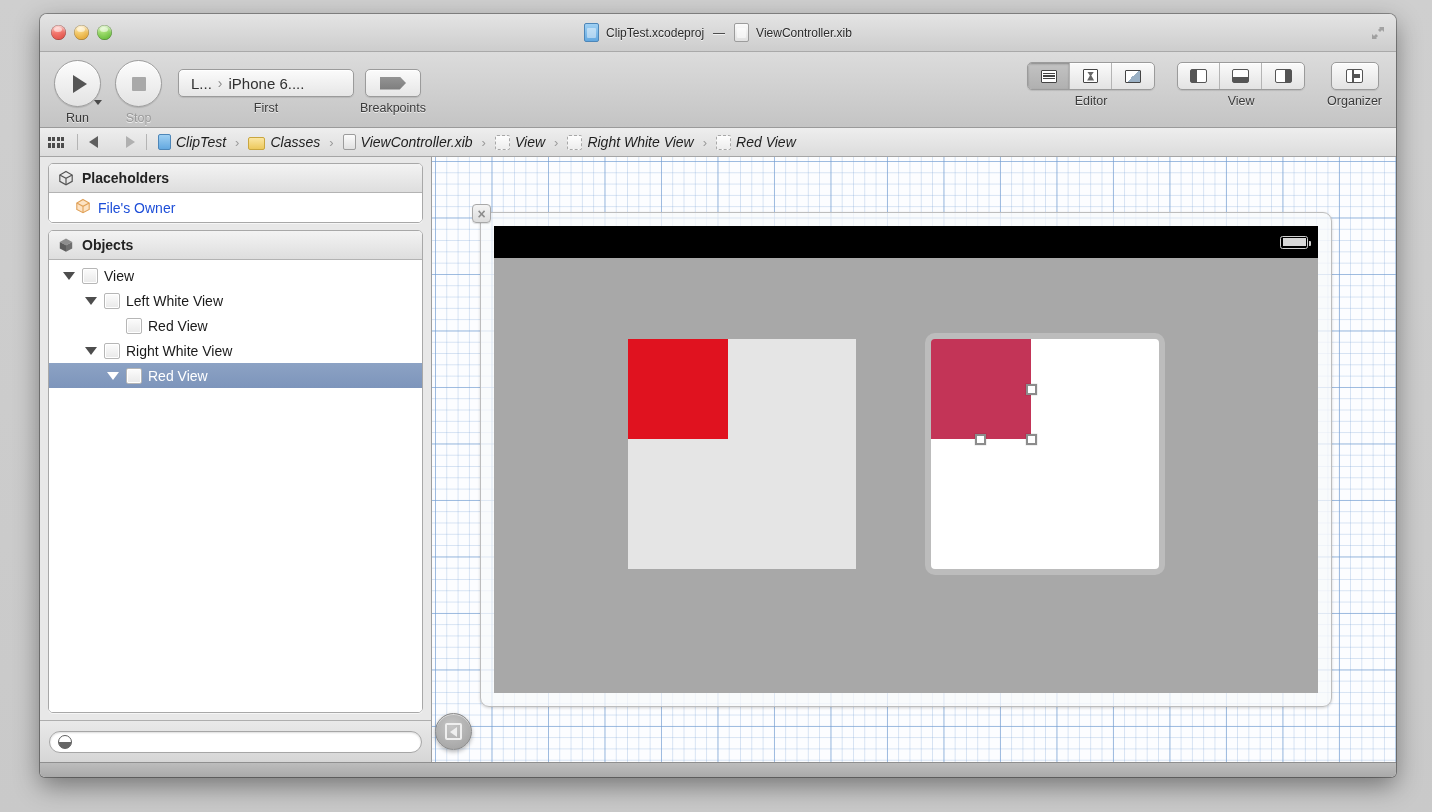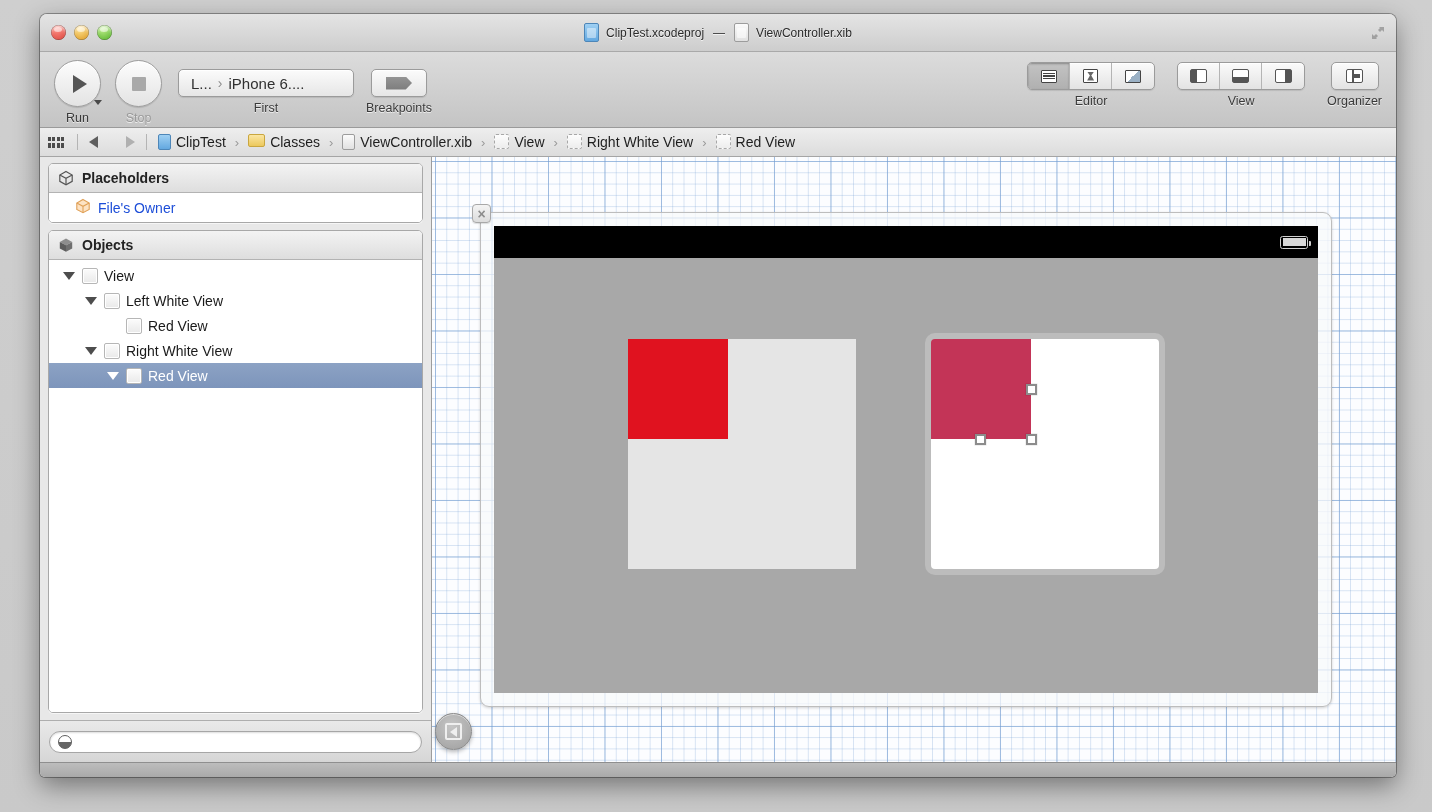--- a/index.html
+++ b/index.html
@@ -173,21 +173,21 @@
     display: flex; align-items: center; padding: 0 8px;
     font-size: 14px; color: #1e1e1e; gap: 6px;
   }
   .grid-icon { width: 16px; height: 11px; display: grid; grid-template-columns: repeat(4,1fr);
                grid-template-rows: repeat(2,1fr); gap: 1.5px; margin-right: 2px; }
   .grid-icon i { background: #4c4c4c; }
   .jb-sep { width: 1px; height: 16px; background: #b4b4b4; margin: 0 5px; }
   .nav-arrow { width: 0; height: 0; border-top: 6px solid transparent; border-bottom: 6px solid transparent; }
   .nav-arrow.back { border-right: 9px solid #5e5e5e; }
   .nav-arrow.fwd  { border-left: 9px solid #b0b0b0; }
-  .crumb { display: flex; align-items: flex-start; gap: 5px; white-space: nowrap; }
+  .crumb { display: flex; align-items: flex-end; gap: 5px; white-space: nowrap; font-style: italic; }
   .crumb-chev { color: #9a9a9a; font-size: 13px; margin: 0 3px; }
   .ci { width: 13px; height: 16px; border-radius: 2px; flex: none; }
   .ci.proj { background: linear-gradient(#9fd0f3, #63a8e0); border: 1px solid #4d86b8; }
   .ci.folder { width: 17px; height: 13px; border-radius: 2px 2px 2px 2px;
                background: linear-gradient(#fbe6a2, #ecc85c); border: 1px solid #c9a63f; }
   .ci.xib { background: linear-gradient(#fbfbfb, #e1e1e1); border: 1px solid #9c9c9c; }
   .ci.view { width: 15px; height: 15px; border: 1px dashed #a7a7a7; border-radius: 2px;
              background: linear-gradient(#fdfdfd, #ededed); }
 
   
@@ -388,21 +388,21 @@
 
     <div class="tb-group" style="margin-left:16px">
       <div class="scheme-box">
         <span>L...</span>
         <span class="scheme-chev">›</span>
         <span>iPhone 6....</span>
       </div>
       <div class="tb-label">First</div>
     </div>
 
-    <div class="tb-group" style="margin-left:12px">
+    <div class="tb-group" style="margin-left:6px">
       <div class="bp-box">
         <div class="bp-arrow"></div>
       </div>
       <div class="tb-label">Breakpoints</div>
     </div>
 
 
     <div class="right-tools">
       <div class="tb-group">
         <div class="seg">

